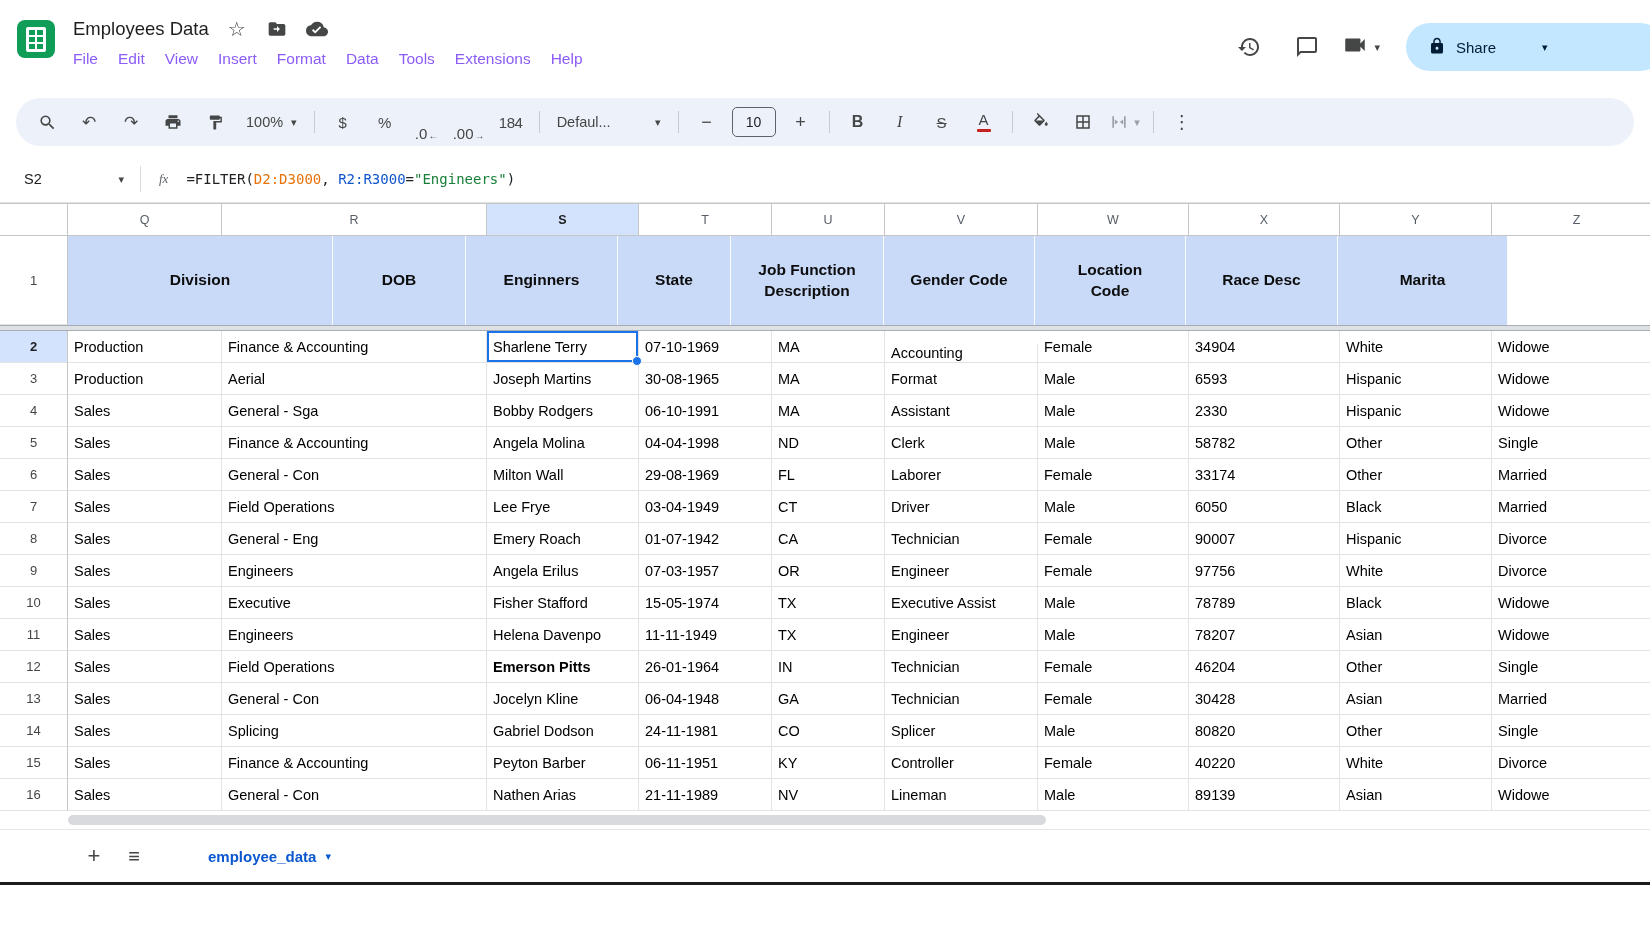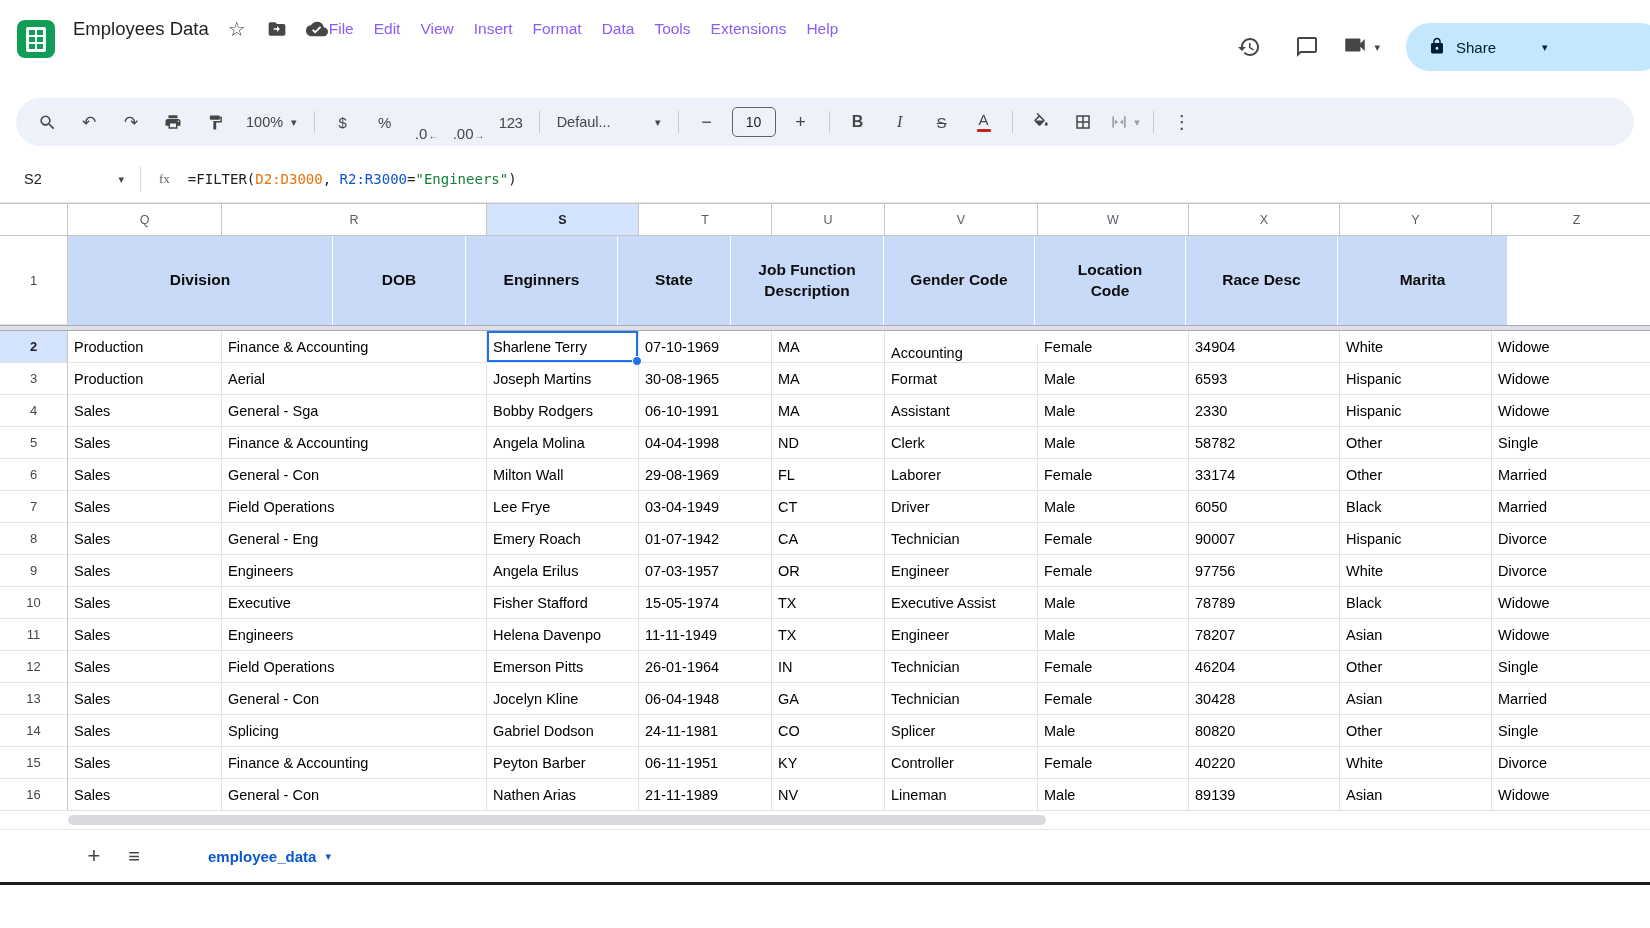--- a/index.html
+++ b/index.html
@@ -7,21 +7,21 @@
        font-family:"Liberation Sans","DejaVu Sans",sans-serif;color:#202124;}
   .app{position:relative;width:1650px;height:928px;overflow:hidden;display:flex;flex-direction:column;}
 
   
   .top-header{height:94px;position:relative;flex:0 0 auto;display:flex;}
   .header-left{display:flex;gap:18px;padding:14px 0 0 17px;}
   .logo{width:38px;height:38px;background:#0f9d58;border-radius:8px;display:flex;align-items:center;justify-content:center;margin-top:6px;}
   .logo-grid{width:20px;height:25px;background:#fff;border-radius:2px;padding:3px;box-sizing:border-box;
              display:grid;grid-template-columns:1fr 1fr;grid-template-rows:1fr 1fr 1fr;gap:2px;}
   .logo-grid i{background:#0f9d58;display:block;}
-  .title-block{display:flex;flex-direction:row;}
+  .title-block{display:flex;flex-direction:column;}
   .title-row{display:flex;align-items:center;gap:16px;height:30px;}
   .doc-title{font-size:18.5px;color:#1f1f1f;}
   .t-ic{color:#444746;display:flex;align-items:center;justify-content:center;width:24px;height:24px;}
   .star-glyph{font-size:20px;line-height:1;}
   .menu-row{display:flex;margin-top:3px;margin-left:-10px;}
   .menu-item{font-size:15.5px;color:#8b5cf6;padding:3px 10px;border-radius:6px;cursor:default;}
   .header-right{position:absolute;right:0;top:0;height:94px;display:flex;align-items:center;}
   .hicon{width:46px;height:46px;border-radius:50%;display:flex;align-items:center;justify-content:center;color:#444746;margin:0 6px;}
   .cam-group{display:flex;align-items:center;color:#444746;margin:0 6px;}
   .caret{font-size:11px;color:#444746;line-height:1;}
@@ -51,21 +51,21 @@
   .dec{display:flex;align-items:flex-end;gap:1px;}
   .dec .small-arrow{font-size:10px;margin-bottom:1px;}
   .disabled{color:#9aa0a6;}
   .more-btn{font-size:18px;}
 
   
   .formula-bar{flex:0 0 auto;height:46px;display:flex;align-items:center;border-bottom:1px solid #e1e3e6;background:#fff;}
   .cell-ref-box{flex:0 0 140px;display:flex;align-items:center;justify-content:space-between;padding:0 16px 0 24px;box-sizing:border-box;}
   .cell-ref{font-size:14.5px;color:#202124;}
   .fbar-div{width:1px;height:26px;background:#dadce0;}
-  .fx{color:#5f6368;font-size:13px;margin:0 18px 0 18px;font-family:"Liberation Serif","DejaVu Serif",serif;}
+  .fx{font-style:italic;color:#5f6368;font-size:13px;margin:0 18px 0 18px;font-family:"Liberation Serif","DejaVu Serif",serif;}
   .formula-text{font-family:"DejaVu Sans Mono","Liberation Mono",monospace;font-size:14px;white-space:pre;flex:1;}
 
   
   .grid-area{flex:1 1 auto;position:relative;overflow:hidden;background:#fff;}
   .col-strip{display:flex;width:1662px;height:33px;box-sizing:border-box;border-top:1px solid #c4c7c5;}
   .corner{flex:0 0 68px;box-sizing:border-box;border-right:1px solid #c4c7c5;border-bottom:1px solid #c4c7c5;background:#fff;}
   .col-h{box-sizing:border-box;border-right:1px solid #c4c7c5;border-bottom:1px solid #c4c7c5;background:#fff;
          display:flex;align-items:center;justify-content:center;font-size:12.5px;color:#575d66;}
   .col-h.sel{background:#d3e3fd;font-weight:700;color:#202124;}
   .hdr-row{display:flex;width:1662px;height:89px;}
@@ -200,21 +200,21 @@
       <span class="ti">$</span>
       <span class="ti">%</span>
       <span class="ti dec">
         <span>.0</span>
         <span class="small-arrow">←</span>
       </span>
       <span class="ti dec">
         <span>.00</span>
         <span class="small-arrow">→</span>
       </span>
-      <span class="ti" style="letter-spacing:-0.5px;font-weight:500;">123</span>
+      <span class="ti" style="letter-spacing:-0.5px;font-weight:500;">184</span>
       <span class="tdiv"></span>
       <span class="font-ctl">
         <span>Defaul...</span>
         <span class="caret">▾</span>
       </span>
       <span class="tdiv"></span>
       <span class="ti" style="font-size:18px;">−</span>
       <span class="size-box">10</span>
       <span class="ti" style="font-size:18px;">+</span>
       <span class="tdiv"></span>
@@ -414,21 +414,21 @@
           <div class="cell" style="flex: 0 0 153px;">Engineer</div>
           <div class="cell" style="flex: 0 0 151px;">Male</div>
           <div class="cell" style="flex: 0 0 151px;">78207</div>
           <div class="cell" style="flex: 0 0 152px;">Asian</div>
           <div class="cell" style="flex: 0 0 170px;">Widowe</div>
         </div>
         <div class="data-row">
           <div class="gutter">12</div>
           <div class="cell" style="flex: 0 0 154px;">Sales</div>
           <div class="cell" style="flex: 0 0 265px;">Field Operations</div>
-          <div class="cell" style="flex: 0 0 152px;">Emerson Pitts</div>
+          <div class="cell" style="flex: 0 0 152px; font-weight: bold;">Emerson Pitts</div>
           <div class="cell" style="flex: 0 0 133px;">26-01-1964</div>
           <div class="cell" style="flex: 0 0 113px;">IN</div>
           <div class="cell" style="flex: 0 0 153px;">Technician</div>
           <div class="cell" style="flex: 0 0 151px;">Female</div>
           <div class="cell" style="flex: 0 0 151px;">46204</div>
           <div class="cell" style="flex: 0 0 152px;">Other</div>
           <div class="cell" style="flex: 0 0 170px;">Single</div>
         </div>
         <div class="data-row">
           <div class="gutter">13</div>

